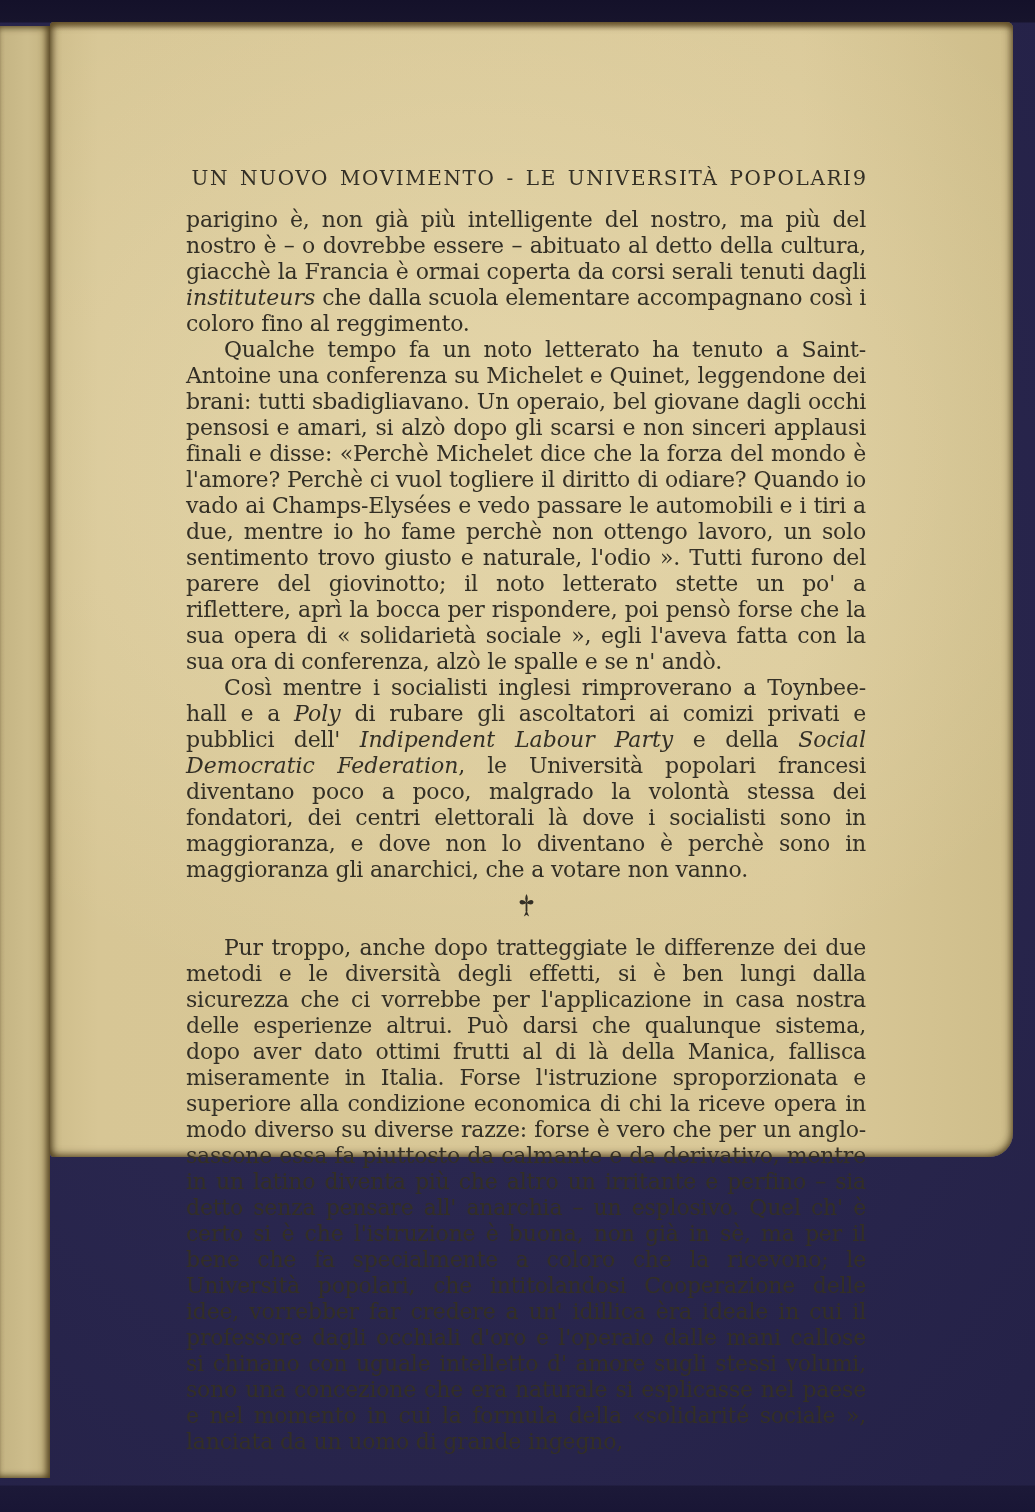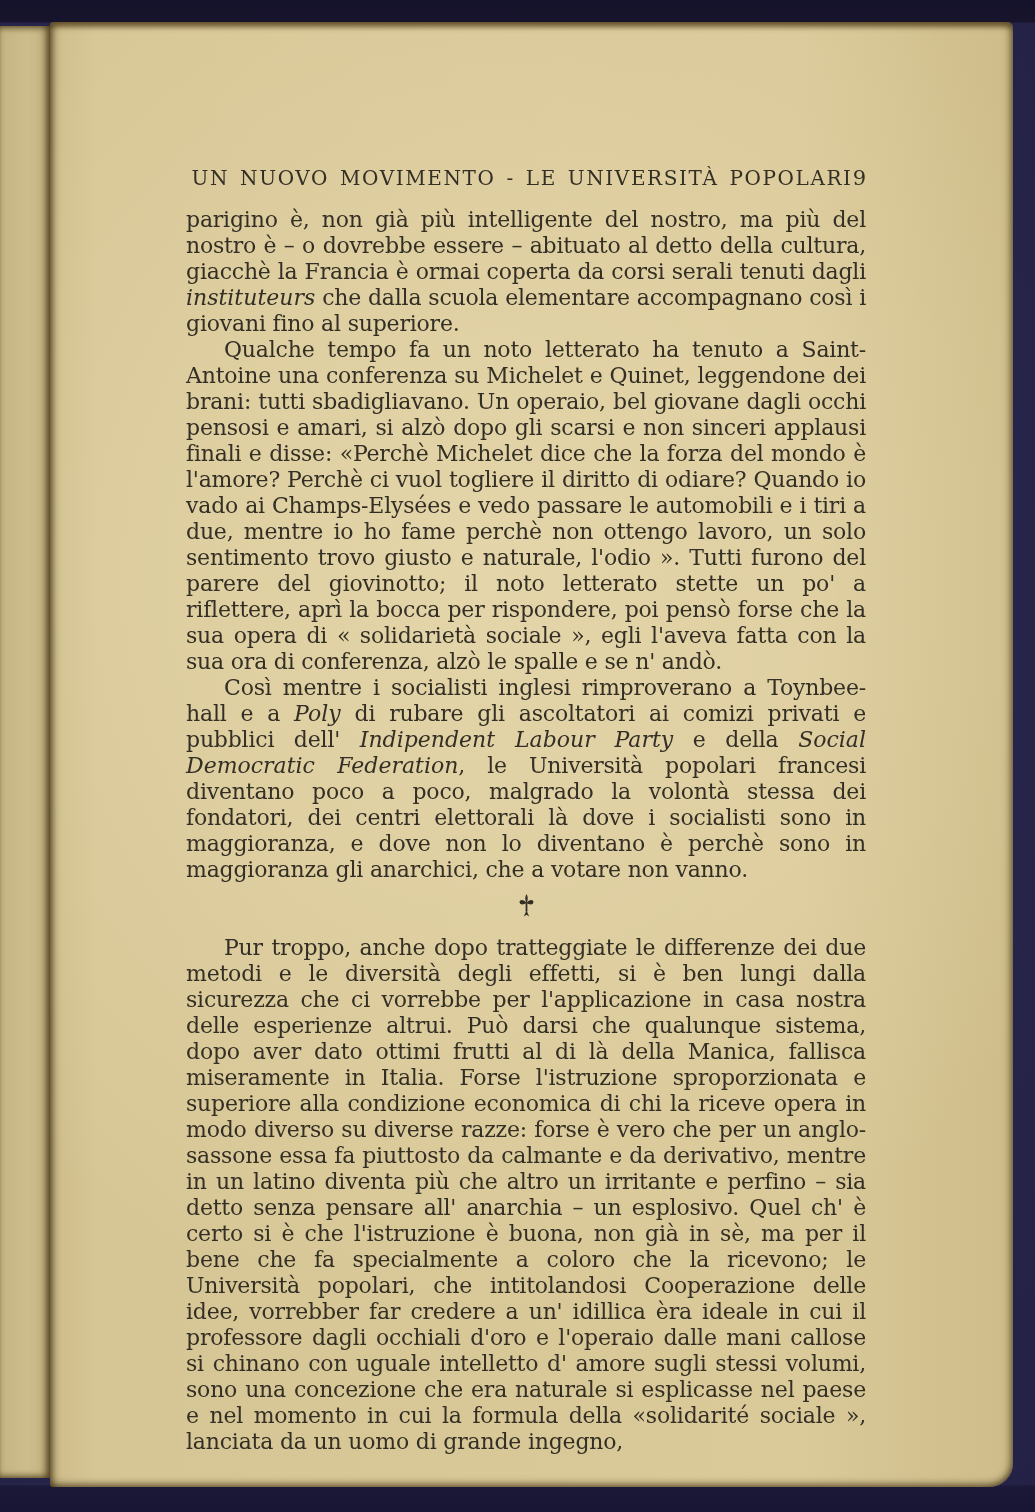--- a/index.html
+++ b/index.html
@@ -20,21 +20,21 @@
   
   .left-edge {
     position: absolute; left: 0; top: 26px; width: 50px; height: 1452px;
     background: linear-gradient(to right, #c4b483 0%, #cdbd8c 55%, #c3b27f 100%);
     box-shadow: inset -6px 0 7px -2px rgba(74,58,26,0.85),
                 inset 0 5px 6px -3px rgba(74,58,26,0.7),
                 inset 0 -5px 6px -3px rgba(74,58,26,0.7);
   }
   
   .page {
-    position: absolute; left: 50px; top: 22px; width: 963px; height: 1465px;
+    position: absolute; left: 50px; top: 22px; width: 963px; height: 1135px;
     background:
       radial-gradient(120% 85% at 45% 38%, rgba(255,246,214,0.30) 0%, rgba(255,246,214,0) 60%),
       linear-gradient(to right, #cebd8b 0%, #d7c695 5%, #dac999 78%, #cfbe8b 99%),
       #d6c593;
     border-radius: 4px 6px 24px 4px;
     box-shadow: inset 7px 0 9px -5px rgba(72,56,26,0.9),
                 inset -6px 0 8px -4px rgba(72,56,26,0.75),
                 inset 0 7px 8px -5px rgba(84,66,32,0.9),
                 inset 0 -6px 8px -4px rgba(72,56,26,0.8);
   }
@@ -75,21 +75,21 @@
 <div class="photo">
   <div class="left-edge"></div>
   <div class="page">
     <div class="deckle"></div>
     <div class="content">
       <div class="running-header">
         <span class="header-title">UN NUOVO MOVIMENTO - LE UNIVERSITÀ POPOLARI</span>
         <span class="page-number">9</span>
       </div>
       <div class="body-text" id="body-text">
-          <p class="para"><span>parigino è, non già più intelligente del nostro, ma più del nostro è – o dovrebbe essere – abituato al detto della cultura, giacchè la Francia è ormai coperta da corsi serali tenuti dagli </span><em>instituteurs</em><span> che dalla scuola elementare accompagnano così i giovani fino al superiore.</span></p>
+          <p class="para"><span>parigino è, non già più intelligente del nostro, ma più del nostro è – o dovrebbe essere – abituato al detto della cultura, giacchè la Francia è ormai coperta da corsi serali tenuti dagli </span><em>instituteurs</em><span> che dalla scuola elementare accompagnano così i coloro fino al reggimento.</span></p>
           <p class="para indent"><span>Qualche tempo fa un noto letterato ha tenuto a Saint-Antoine una conferenza su Michelet e Quinet, leggendone dei brani: tutti sbadigliavano. Un operaio, bel giovane dagli occhi pensosi e amari, si alzò dopo gli scarsi e non sinceri applausi finali e disse: «Perchè Michelet dice che la forza del mondo è l'amore? Perchè ci vuol togliere il diritto di odiare? Quando io vado ai Champs-Elysées e vedo passare le automobili e i tiri a due, mentre io ho fame perchè non ottengo lavoro, un solo sentimento trovo giusto e naturale, l'odio ». Tutti furono del parere del giovinotto; il noto letterato stette un po' a riflettere, aprì la bocca per rispondere, poi pensò forse che la sua opera di « solidarietà sociale », egli l'aveva fatta con la sua ora di conferenza, alzò le spalle e se n' andò.</span></p>
           <p class="para indent"><span>Così mentre i socialisti inglesi rimproverano a Toynbee-hall e a </span><em>Poly</em><span> di rubare gli ascoltatori ai comizi privati e pubblici dell' </span><em>Indipendent Labour Party</em><span> e della </span><em>Social Democratic Federation</em><span>, le Università popolari francesi diventano poco a poco, malgrado la volontà stessa dei fondatori, dei centri elettorali là dove i socialisti sono in maggioranza, e dove non lo diventano è perchè sono in maggioranza gli anarchici, che a votare non vanno.</span></p>
           <div class="ornament"><svg width="17" height="26" viewBox="0 0 17 26">
               <g fill="#332f25">
                 <path d="M8.5 0 C6.8 3 6.8 6 8.5 8.8 C10.2 6 10.2 3 8.5 0 Z"></path>
                 <path d="M8.5 8.8 C5.5 4.8 1 5.6 1.6 8.6 C2.2 11.4 6.4 10.6 8.5 8.8 Z"></path>
                 <path d="M8.5 8.8 C11.5 4.8 16 5.6 15.4 8.6 C14.8 11.4 10.6 10.6 8.5 8.8 Z"></path>
                 <rect x="7.6" y="8.5" width="1.8" height="9"></rect>
                 <path d="M8.5 16.5 L11.2 22.5 L8.5 20.8 L5.8 22.5 Z"></path>
               </g>

